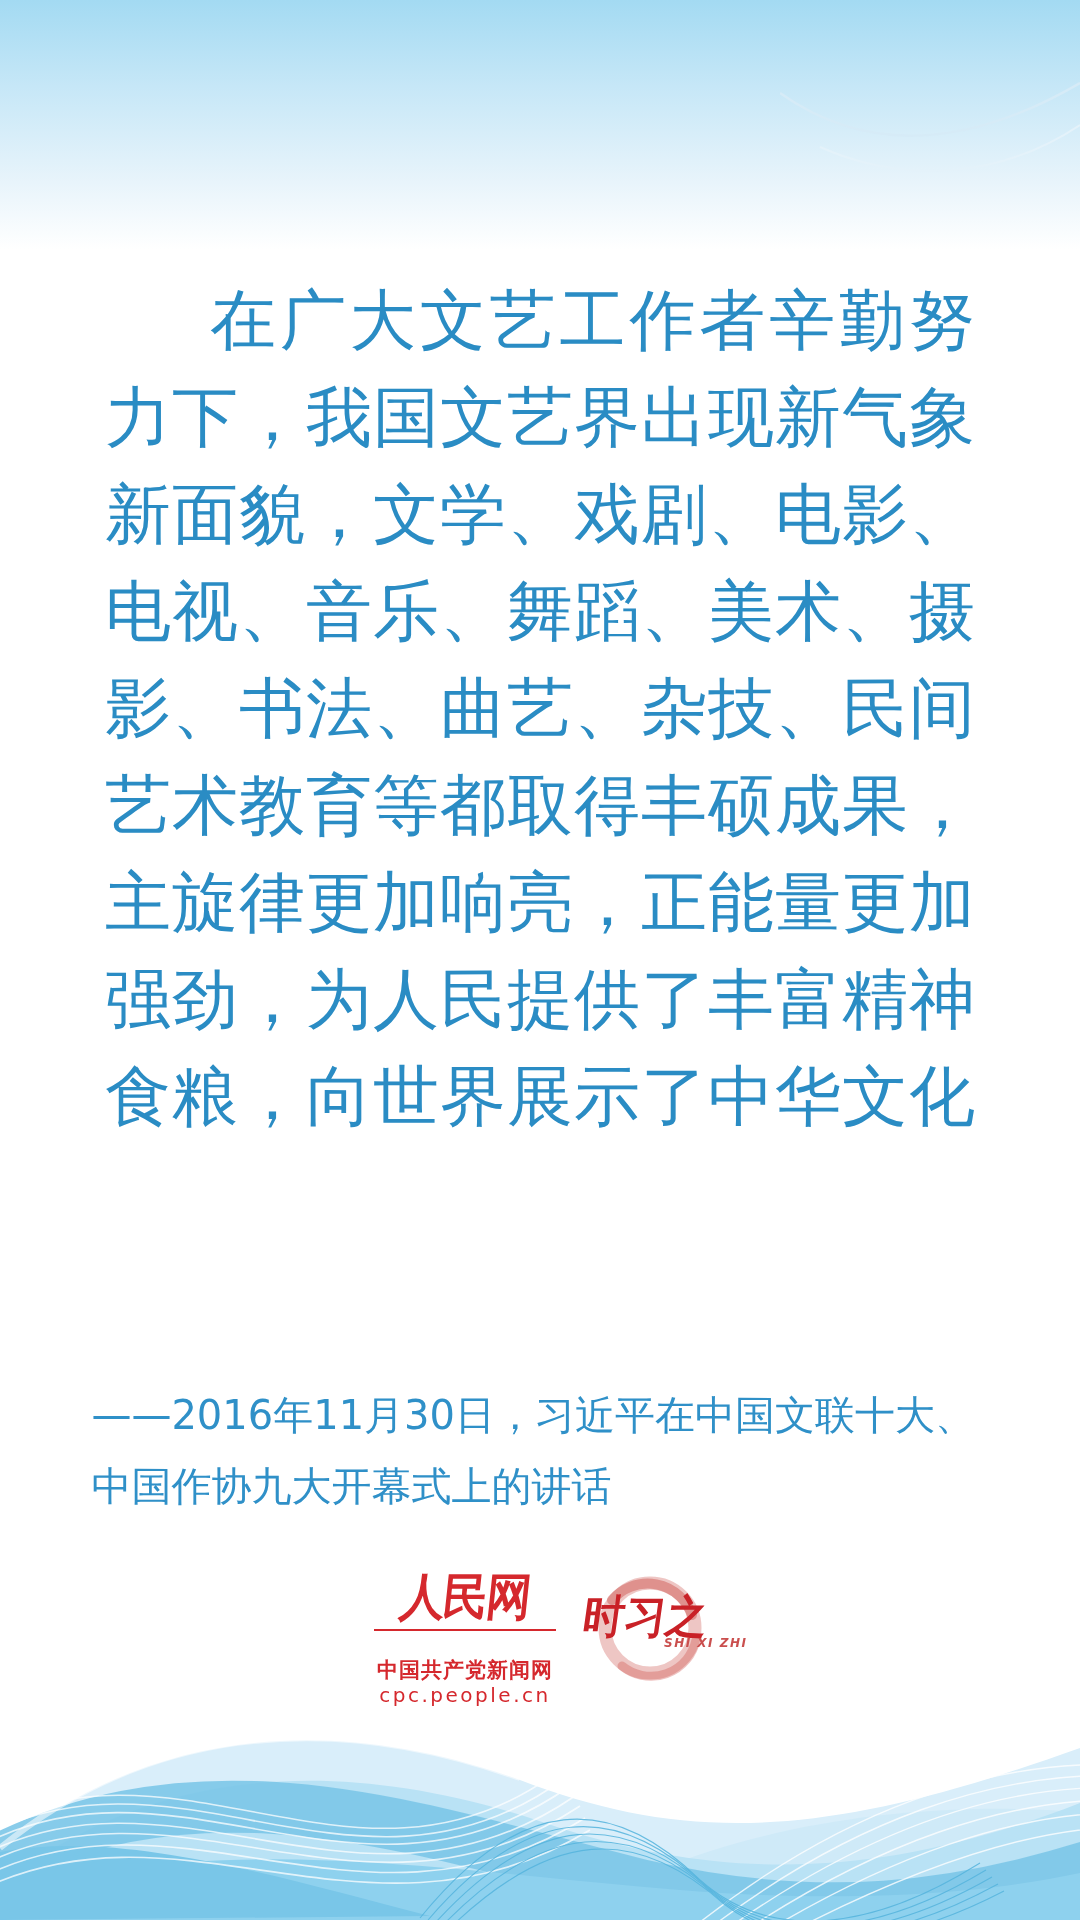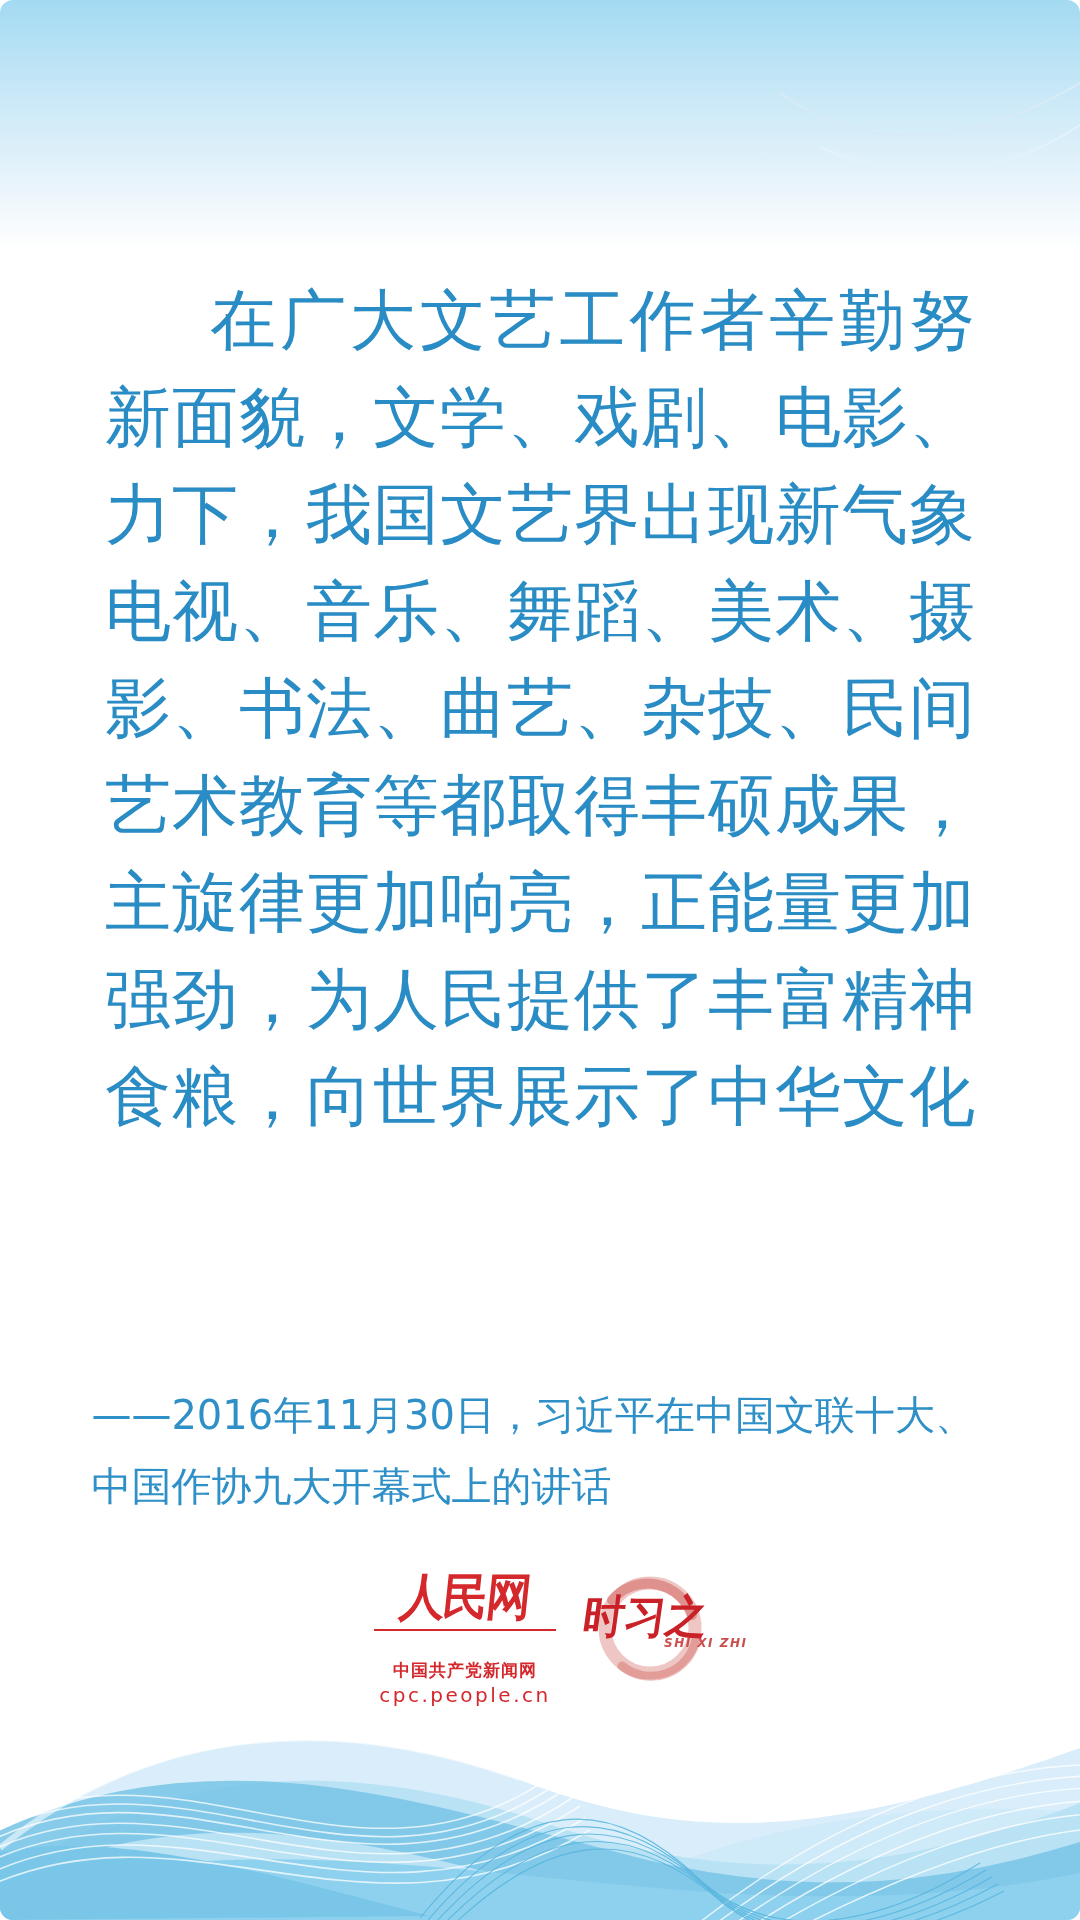--- a/index.html
+++ b/index.html
@@ -3,21 +3,20 @@
 <meta charset="utf-8">
 <style>
   html,body { margin:0; padding:0; }
   body {
     width:1080px; height:1920px;
     font-family:"DejaVu Sans","Liberation Sans",sans-serif;
   }
   .poster {
     position:relative; width:1080px; height:1920px; overflow:hidden;
     background:linear-gradient(180deg,#a3daf2 0%,#c6e7f7 4.5%,#e8f4fb 9.5%,#ffffff 13%,#ffffff 100%);
-    border-radius:13px;
   }
   
   .corner-arc { position:absolute; top:55px; right:0; width:300px; height:160px; }
 
   
   .quote {
     position:absolute; top:272px; left:105px; width:870px;
     color:#2a8cc4;
     font-family:"DejaVu Serif","Liberation Serif",serif;
     font-size:66px; line-height:97px; font-weight:500;
@@ -34,21 +33,21 @@
   }
 
   
   .pd-logo { position:absolute; left:372px; top:1566px; width:186px; text-align:center; color:#d5282d; }
   .pd-script {
     font-family:"DejaVu Serif","Liberation Serif",serif;
     font-size:50px; font-weight:bold; line-height:62px;
     transform:skewX(-6deg) scaleX(0.9); letter-spacing:-2px;
   }
   .pd-rule { height:2px; background:#d5282d; margin:1px 2px 6px 2px; }
-  .pd-site { font-size:17px; font-weight:bold; letter-spacing:1px; line-height:25px; white-space:nowrap;margin-top:27px; }
+  .pd-site { font-size:21px; font-weight:bold; letter-spacing:1px; line-height:25px; white-space:nowrap;margin-top:27px; }
   .pd-url  { font-size:20px; font-weight:normal; letter-spacing:2.5px; line-height:24px; white-space:nowrap; }
 
   
   .sxz-logo { position:absolute; left:570px; top:1570px; width:160px; height:125px; }
   .sxz-ring { position:absolute; left:22px; top:0; width:116px; height:116px; }
   .sxz-name {
     position:absolute; left:8px; top:22px;
     font-size:45px; font-weight:900; color:#c92127; line-height:50px;
     transform:skewX(-8deg) scaleX(0.92); white-space:nowrap;
   }
@@ -66,22 +65,22 @@
 
 <div class="poster">
 
   <svg class="corner-arc" viewBox="0 0 300 160" fill="none">
     <path d="M0,38 C80,95 180,98 300,28" stroke="#d6ebf7" stroke-width="2.5"></path>
     <path d="M40,92 C130,132 225,120 300,70" stroke="#e4f2fa" stroke-width="2"></path>
   </svg>
 
   <div class="quote">
     <div class="quote-line indent">在广大文艺工作者辛勤努</div>
+    <div class="quote-line">力下，我国文艺界出现新气象</div>
     <div class="quote-line">新面貌，文学、戏剧、电影、</div>
-    <div class="quote-line">力下，我国文艺界出现新气象</div>
     <div class="quote-line">电视、音乐、舞蹈、美术、摄</div>
     <div class="quote-line">影、书法、曲艺、杂技、民间</div>
     <div class="quote-line">艺术教育等都取得丰硕成果，</div>
     <div class="quote-line">主旋律更加响亮，正能量更加</div>
     <div class="quote-line">强劲，为人民提供了丰富精神</div>
     <div class="quote-line">食粮，向世界展示了中华文化</div>
   </div>
 
   <div class="attribution">
     <div>——2016年11月30日，习近平在中国文联十大、</div>

